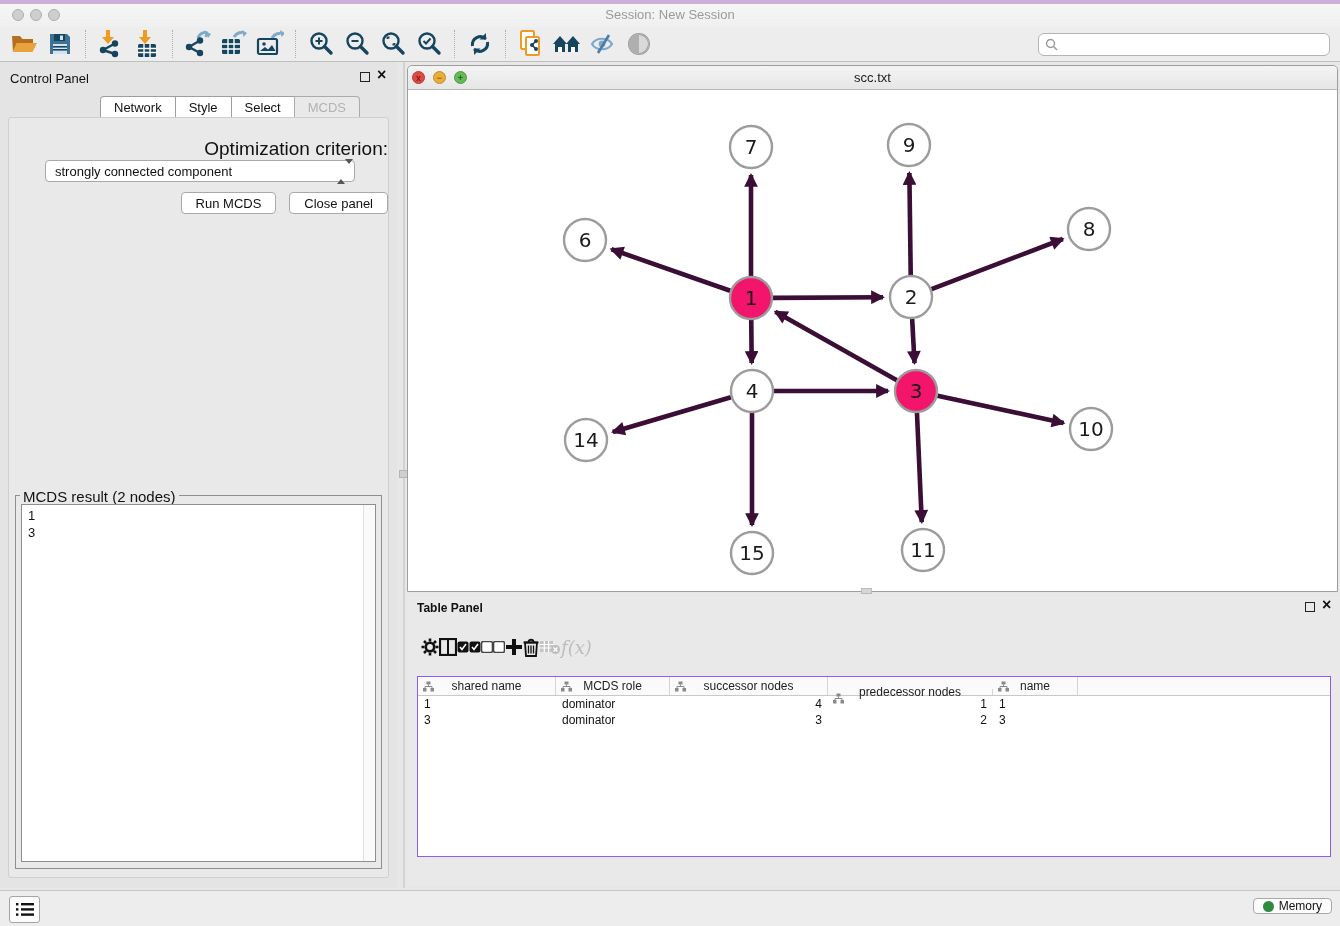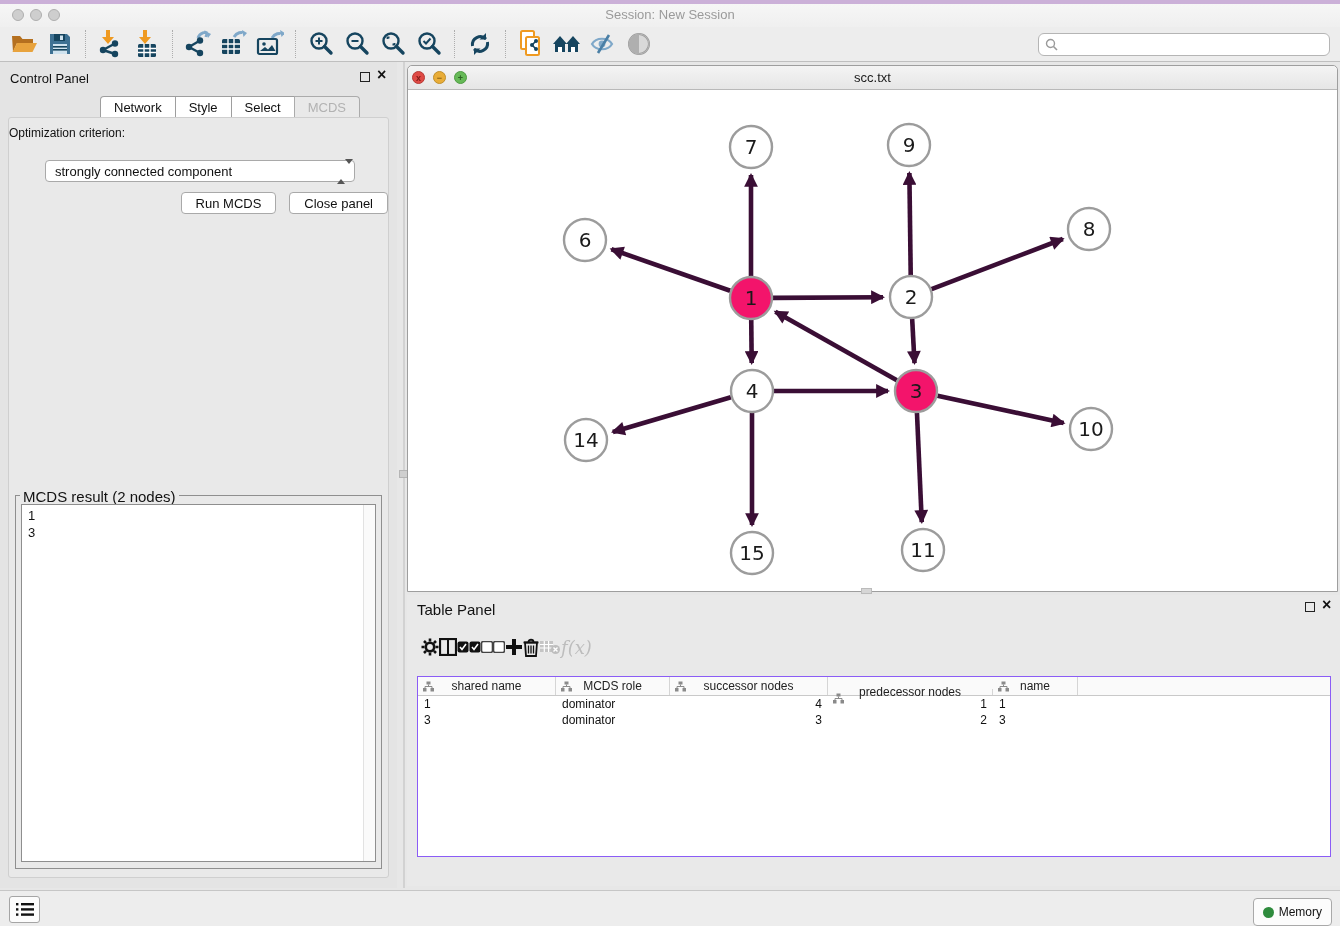--- a/index.html
+++ b/index.html
@@ -29,21 +29,21 @@
   #cp-header { position:absolute; left:10px; top:9px; font-size:13px; color:#111; }
   .panel-float { position:absolute; top:10px; width:10px; height:10px; border:1.5px solid #222; background:transparent; }
   .panel-close { position:absolute; top:4px; font-size:16px; font-weight:bold; color:#111; line-height:18px; }
   #cp-tabs { position:absolute; left:70px; top:34px; display:flex;margin-left:30px; }
   .cp-tab { font-size:13px; padding:3px 13px 4px 13px; background:#fff; border:1px solid #9E9E9E;
     border-bottom:none; color:#111; margin-right:-1px; }
   .cp-tab.first { border-radius:4px 0 0 0; }
   .cp-tab.active { background:#E9E9E9; color:#B2B2B2; border-color:#ABABAB; border-radius:0 4px 0 0; }
   #cp-pane { position:absolute; left:8px; top:55px; width:381px; height:761px; background:#E9E9E9;
     border:1px solid #CFCFCF; border-radius:3px; }
-  #opt-label { position:absolute; left:0; right:0; top:8px; text-align:left; font-size:12px; color:#111; }
+  #opt-label { position:absolute; left:0; right:0; top:20px; text-align:right; font-size:19px; color:#111; }
   #criterion-select { position:absolute; left:36px; top:42px; width:310px; height:22px; background:#fff;
     border:1px solid #A9A9A9; border-radius:4px; font-size:13px; display:flex; align-items:center;
     padding-left:9px; color:#111; }
   #criterion-stepper { position:absolute; right:6px; top:3px; width:11px; height:16px; }
   #criterion-stepper .up { width:0; height:0; border-left:4px solid transparent; border-right:4px solid transparent;
     border-bottom:5px solid #555; margin:1px auto 2px auto; }
   #criterion-stepper .down { width:0; height:0; border-left:4px solid transparent; border-right:4px solid transparent;
     border-top:5px solid #555; margin:0 auto; }
   #cp-buttons { position:absolute; left:0; right:0; top:74px; display:flex; justify-content:flex-end; gap:13px; }
   .push-btn { background:#fff; border:1px solid #A9A9A9; border-radius:4px; font-size:13px; color:#111;
@@ -67,41 +67,41 @@
   .nw-light { position:absolute; top:5px; width:13px; height:13px; border-radius:50%; font-size:9px; font-weight:bold;
     text-align:center; line-height:13px; }
   #nw-close { left:4px;  background:#DF4A45; border:1px solid #B53A36; color:#7E1A17; }
   #nw-min   { left:25px; background:#E9AD38; border:1px solid #C08F2B; color:#8A6213; }
   #nw-max   { left:46px; background:#66B957; border:1px solid #4E9B42; color:#2B6322; }
   #nw-title { position:absolute; left:0; right:0; top:4px; text-align:center; font-size:13px; color:#1a1a1a; }
   #graph-svg { position:absolute; left:0; top:24px; }
 
   
   #table-panel { position:absolute; left:407px; top:595px; width:933px; height:291px; background:#E9E9E9; }
-  #tp-header { position:absolute; left:10px; top:6px; font-size:15px; color:#111; }
+  #tp-header { position:absolute; left:10px; top:6px; font-size:12px; color:#111;font-weight:bold; }
   #tp-toolbar { position:absolute; left:14px; top:33px; height:38px; display:flex; align-items:center; }
   .tp-icon-btn { background:none; border:none; display:flex; align-items:center; justify-content:center; }
   #fx-label { font-family:"DejaVu Serif",serif; font-style:italic; font-size:18px; color:#BDBDBD; }
   #node-table { position:absolute; left:10px; top:81px; width:914px; height:181px; background:#fff; border:1px solid #8b5cf6; }
   #nt-header { display:flex; height:19px; background:#FAFAFA; border-bottom:1px solid #C9C9C9; }
   .nt-hcell { display:flex; align-items:center; justify-content:center; gap:5px; font-size:12px; color:#222;
     border-right:1px solid #D5D5D5; position:relative; }
   .nt-hcell .hicon { position:absolute; left:5px; top:4px; }
   .nt-row { display:flex; height:16px; font-size:12px; color:#111; }
   .nt-cell { padding:1px 6px; overflow:hidden; white-space:nowrap; }
   #tp-tabs { position:absolute; left:0; right:0; top:270px; display:flex; justify-content:center; }
   .tp-tab { font-size:13px; padding:3px 15px 4px 15px; background:#fff; border:1px solid #9E9E9E; margin-right:-1px; color:#111; }
   .tp-tab.first { border-radius:6px 0 0 6px; background:#D8D8D8; color:#A3A3A3; border-color:#B5B5B5; }
   .tp-tab.last { border-radius:0 6px 6px 0; }
 
   
   #statusbar { position:absolute; left:0; top:890px; width:1340px; height:36px; background:#EDEDED; border-top:1px solid #C6C6C6; }
   #list-btn { position:absolute; left:9px; top:5px; width:31px; height:27px; background:#FCFCFC; border:1px solid #A5A5A5;
     border-radius:3px; display:flex; align-items:center; justify-content:center; }
-  #memory-btn { position:absolute; right:8px; top:7px; height:28px; background:#FCFCFC; border:1px solid #A9A9A9;
+  #memory-btn { position:absolute; right:8px; top:7px; height:16px; background:#FCFCFC; border:1px solid #A9A9A9;
     border-radius:4px; display:flex; align-items:center; gap:5px; padding:0 9px; font-size:12px; color:#111; }
   #memory-dot { width:11px; height:11px; border-radius:50%; background:#2E8B3D; }
 </style>
 </head>
 <body>
 
 <div id="titlebar">
   <div class="purple-strip"></div>
   <span class="traffic" style="left:12px"></span>
   <span class="traffic" style="left:30px"></span>

